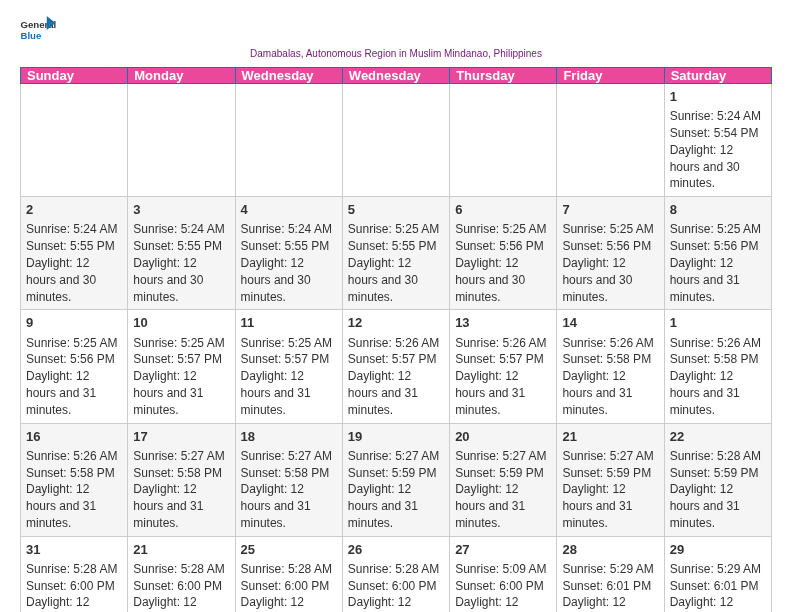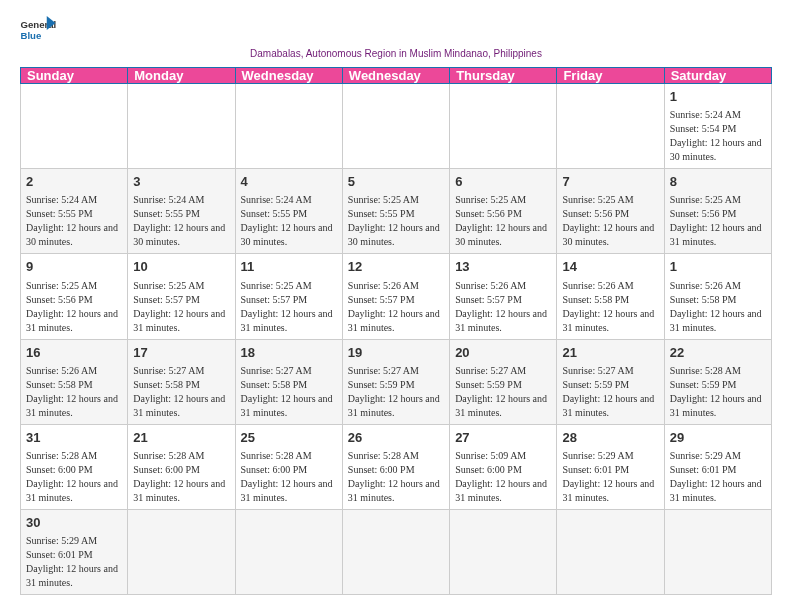--- a/index.html
+++ b/index.html
@@ -61,23 +61,22 @@
       line-height: 1.4;
     }
     .day-number {
       font-size: 13px;
       font-weight: bold;
       color: #333;
       display: block;
       margin-bottom: 2px;
     }
     .day-info {
-      font-size: 10px;
+      font-size: 12px;
       color: #333;
-      font-family: Liberation Serif, serif;
     }
     .empty-cell {
       background: #f9f9f9;
     }
     tr:nth-child(even) td { background: #f5f5f5; }
     tr:nth-child(odd) td { background: #ffffff; }
     
     .last-row td { background: #f0f0f0; }
   </style>
 </head>

